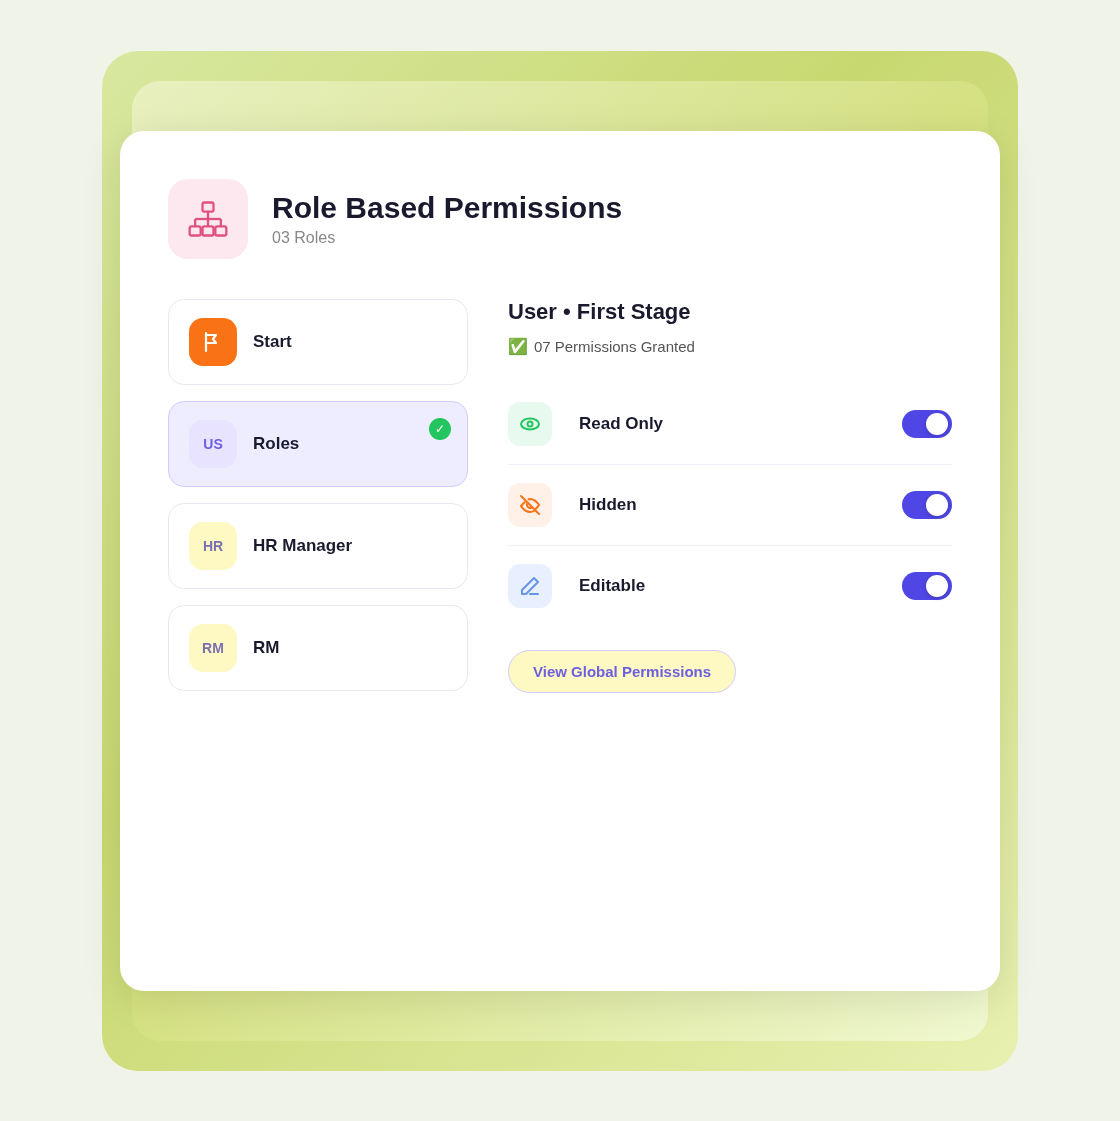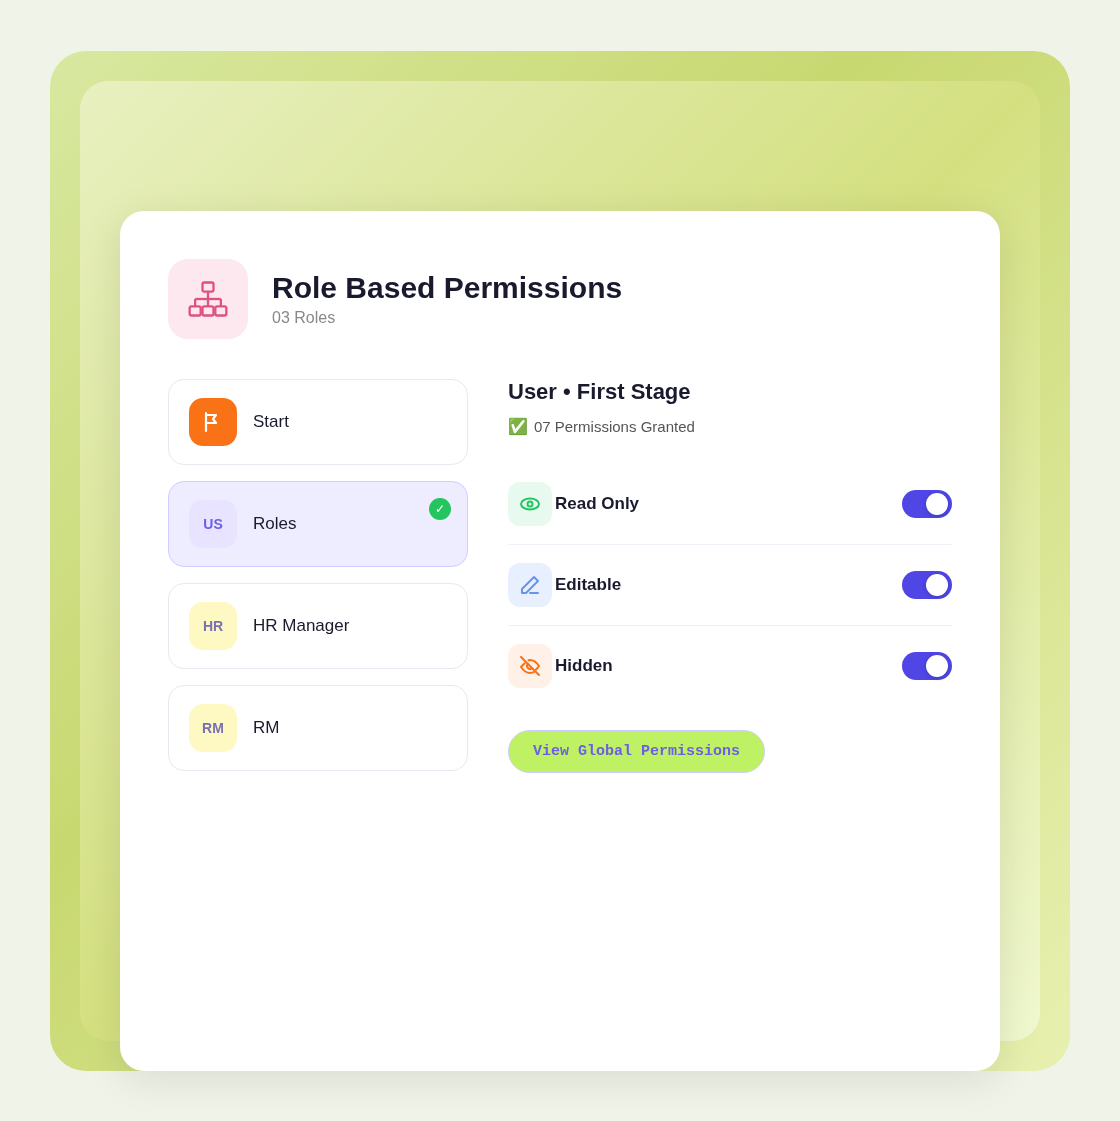--- a/index.html
+++ b/index.html
@@ -9,26 +9,26 @@
       background: #f0f4e8;
       display: flex;
       align-items: center;
       justify-content: center;
       font-family: -apple-system, BlinkMacSystemFont, 'Segoe UI', sans-serif;
       overflow: hidden;
     }
 
     .outer-bg {
       position: relative;
-      width: 1020px;
+      width: 916px;
       height: 1020px;
       background: linear-gradient(135deg, #d8e8a0 0%, #c8d870 40%, #e8f0b0 100%);
       border-radius: 36px;
       display: flex;
-      align-items: flex-end;
+      align-items: center;
       justify-content: center;
     }
 
     .mid-bg {
       position: absolute;
       top: 30px;
       left: 30px;
       right: 30px;
       bottom: 30px;
       background: linear-gradient(135deg, #e8f0c0 0%, #d4e080 50%, #f0f8d0 100%);
@@ -137,21 +137,21 @@
       color: #7a70b0;
     }
 
     .role-avatar.dark-green {
       background: #2d6a4f;
       color: #fff;
     }
 
     .role-name {
       font-size: 17px;
-      font-weight: 400;
+      font-weight: 700;
       color: #1a1a2e;
     }
 
     .role-check {
       position: absolute;
       right: 16px;
       top: 16px;
       width: 22px;
       height: 22px;
       background: #22c55e;
@@ -186,21 +186,21 @@
 
     .granted-icon {
       color: #22c55e;
       font-size: 16px;
     }
 
     
     .permission-row {
       display: flex;
       align-items: center;
-      gap: 3px;
+      gap: 27px;
       padding: 18px 0;
       border-bottom: 1px solid #f0f0f8;
     }
 
     .permission-row:last-of-type {
       border-bottom: none;
     }
 
     .perm-icon-wrap {
       width: 44px;
@@ -250,22 +250,21 @@
     .view-global-btn {
       margin-top: 24px;
       display: inline-block;
       padding: 12px 24px;
       border: 1.5px solid #d0ccff;
       border-radius: 24px;
       color: #6c60e0;
       font-size: 15px;
       font-weight: 600;
       cursor: pointer;
-      background: #bef264;
-      font-family: Liberation Mono, monospace;
+      background: #fef9c3;
     }
 
     
     .icon-network svg { width: 44px; height: 44px; }
     .icon-flag svg { width: 24px; height: 24px; }
     .icon-badge svg { width: 24px; height: 24px; }
   </style>
 </head>
 <body>
 
@@ -346,42 +345,42 @@
               <ellipse cx="12" cy="12" rx="9" ry="5.5" stroke="#22c55e" stroke-width="2"></ellipse>
               <circle cx="12" cy="12" r="2.5" stroke="#22c55e" stroke-width="2"></circle>
             </svg>
           </div>
           <span class="perm-label">Read Only</span>
           <div class="toggle"></div>
         </div>
 
         
         <div class="permission-row">
-          <div class="perm-icon-wrap blue">
-            <svg viewBox="0 0 24 24" fill="none" xmlns="http://www.w3.org/2000/svg" width="24" height="24">
-              <path d="M12 20H20" stroke="#6695e8" stroke-width="2" stroke-linecap="round"></path>
-              <path d="M16 4l4 4L8 20H4v-4L16 4z" stroke="#6695e8" stroke-width="2" stroke-linejoin="round"></path>
-            </svg>
-          </div>
-          <span class="perm-label">Editable</span>
-          <div class="toggle"></div>
-        </div>
-
-        
-        <div class="permission-row">
           <div class="perm-icon-wrap orange">
             <svg viewBox="0 0 24 24" fill="none" xmlns="http://www.w3.org/2000/svg" width="24" height="24">
               <path d="M3 3l18 18" stroke="#f97316" stroke-width="2" stroke-linecap="round"></path>
               <path d="M10.5 6.2A9.8 9.8 0 0112 6c4.97 0 9 6 9 6s-1.24 2.05-3.16 3.68M6.7 9.29C4.9 10.87 3 13 3 13s4.03 6 9 6c1.63 0 3.15-.47 4.44-1.24" stroke="#f97316" stroke-width="2" stroke-linecap="round"></path>
               <path d="M9.9 9.9a3 3 0 004.24 4.24" stroke="#f97316" stroke-width="2" stroke-linecap="round"></path>
             </svg>
           </div>
           <span class="perm-label">Hidden</span>
           <div class="toggle"></div>
         </div>
 
+        
+        <div class="permission-row">
+          <div class="perm-icon-wrap blue">
+            <svg viewBox="0 0 24 24" fill="none" xmlns="http://www.w3.org/2000/svg" width="24" height="24">
+              <path d="M12 20H20" stroke="#6695e8" stroke-width="2" stroke-linecap="round"></path>
+              <path d="M16 4l4 4L8 20H4v-4L16 4z" stroke="#6695e8" stroke-width="2" stroke-linejoin="round"></path>
+            </svg>
+          </div>
+          <span class="perm-label">Editable</span>
+          <div class="toggle"></div>
+        </div>
+
         <button class="view-global-btn">View Global Permissions</button>
 
       </div>
     </div>
 
   </div>
 </div>
 
 </body></html>

